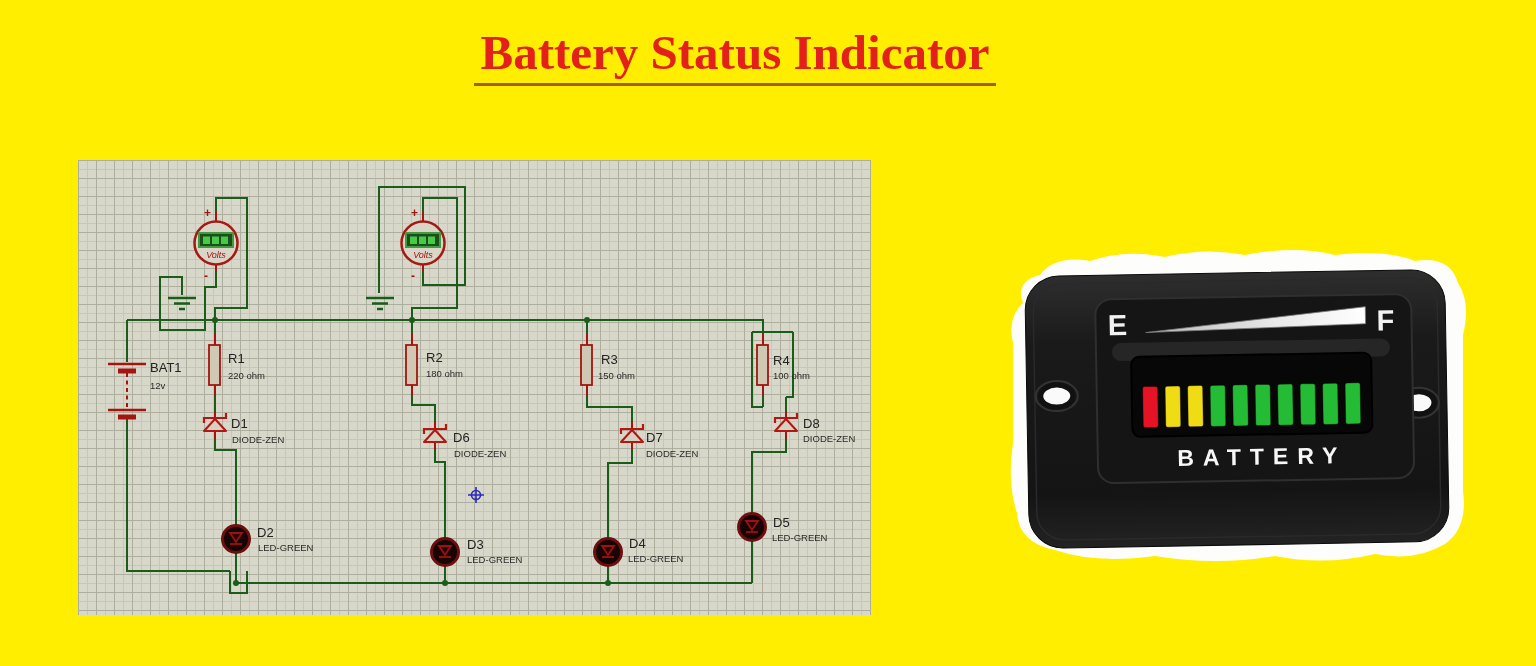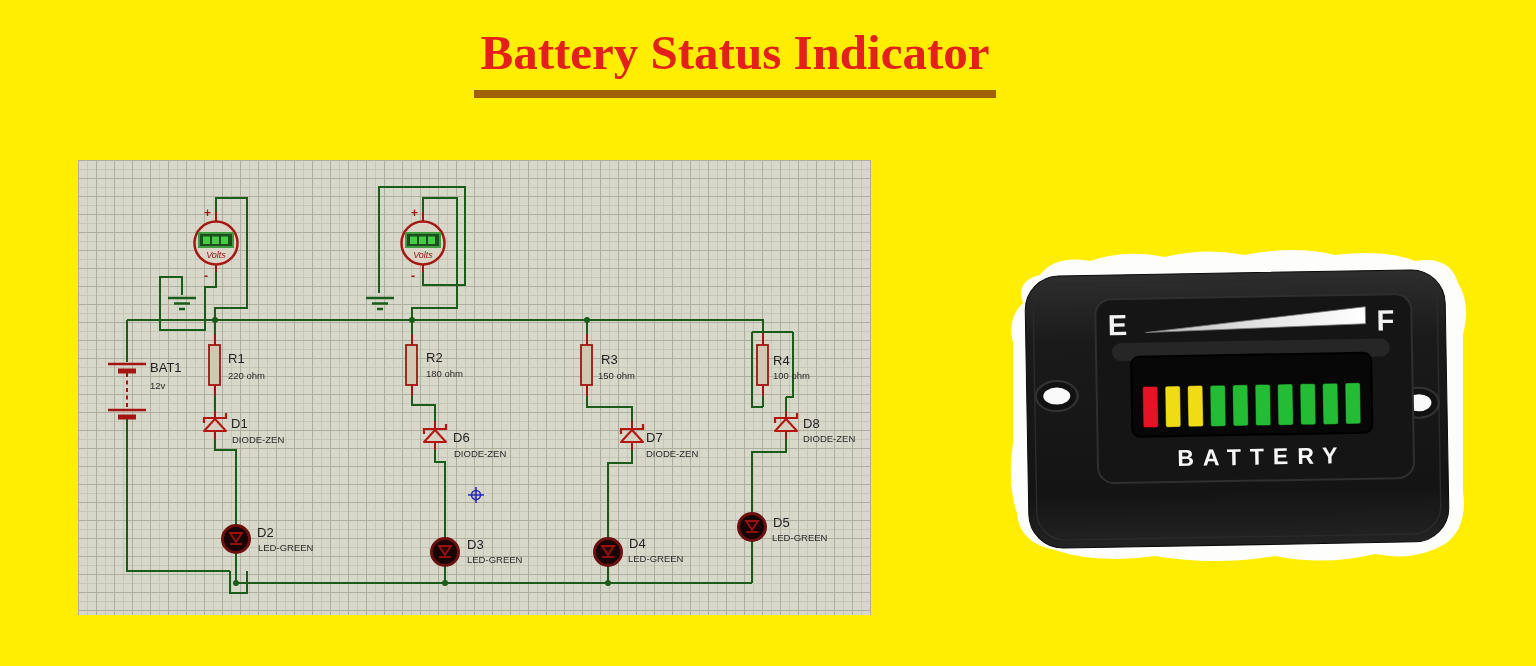--- a/index.html
+++ b/index.html
@@ -6,21 +6,21 @@
   body{
     width:1536px;height:666px;position:relative;overflow:hidden;
     background:#ffee00;
     font-family:"Liberation Sans",sans-serif;
   }
   .title-wrap{position:absolute;top:26px;left:0;width:1536px;text-align:center;}
   h1.page-title{
     display:inline-block;margin:0;transform:translateX(-33px);
     font-family:"Liberation Serif",serif;font-weight:bold;
     font-size:49px;color:#e4201a;line-height:1.1;
-    border-bottom:8px solid #a16207;padding:0 6px 10px 6px;
+    border-bottom:3px solid #a16207;padding:0 6px 3px 6px;
   }
   .schematic{
     position:absolute;left:78px;top:160px;width:793px;height:455px;
     background-color:#d8d8ca;
     background-image:
       linear-gradient(#aeae9e 1px, transparent 1px),
       linear-gradient(90deg,#aeae9e 1px, transparent 1px),
       linear-gradient(#c7c7b8 1px, transparent 1px),
       linear-gradient(90deg,#c7c7b8 1px, transparent 1px);
     background-size:18px 18px,18px 18px,9px 9px,9px 9px;

